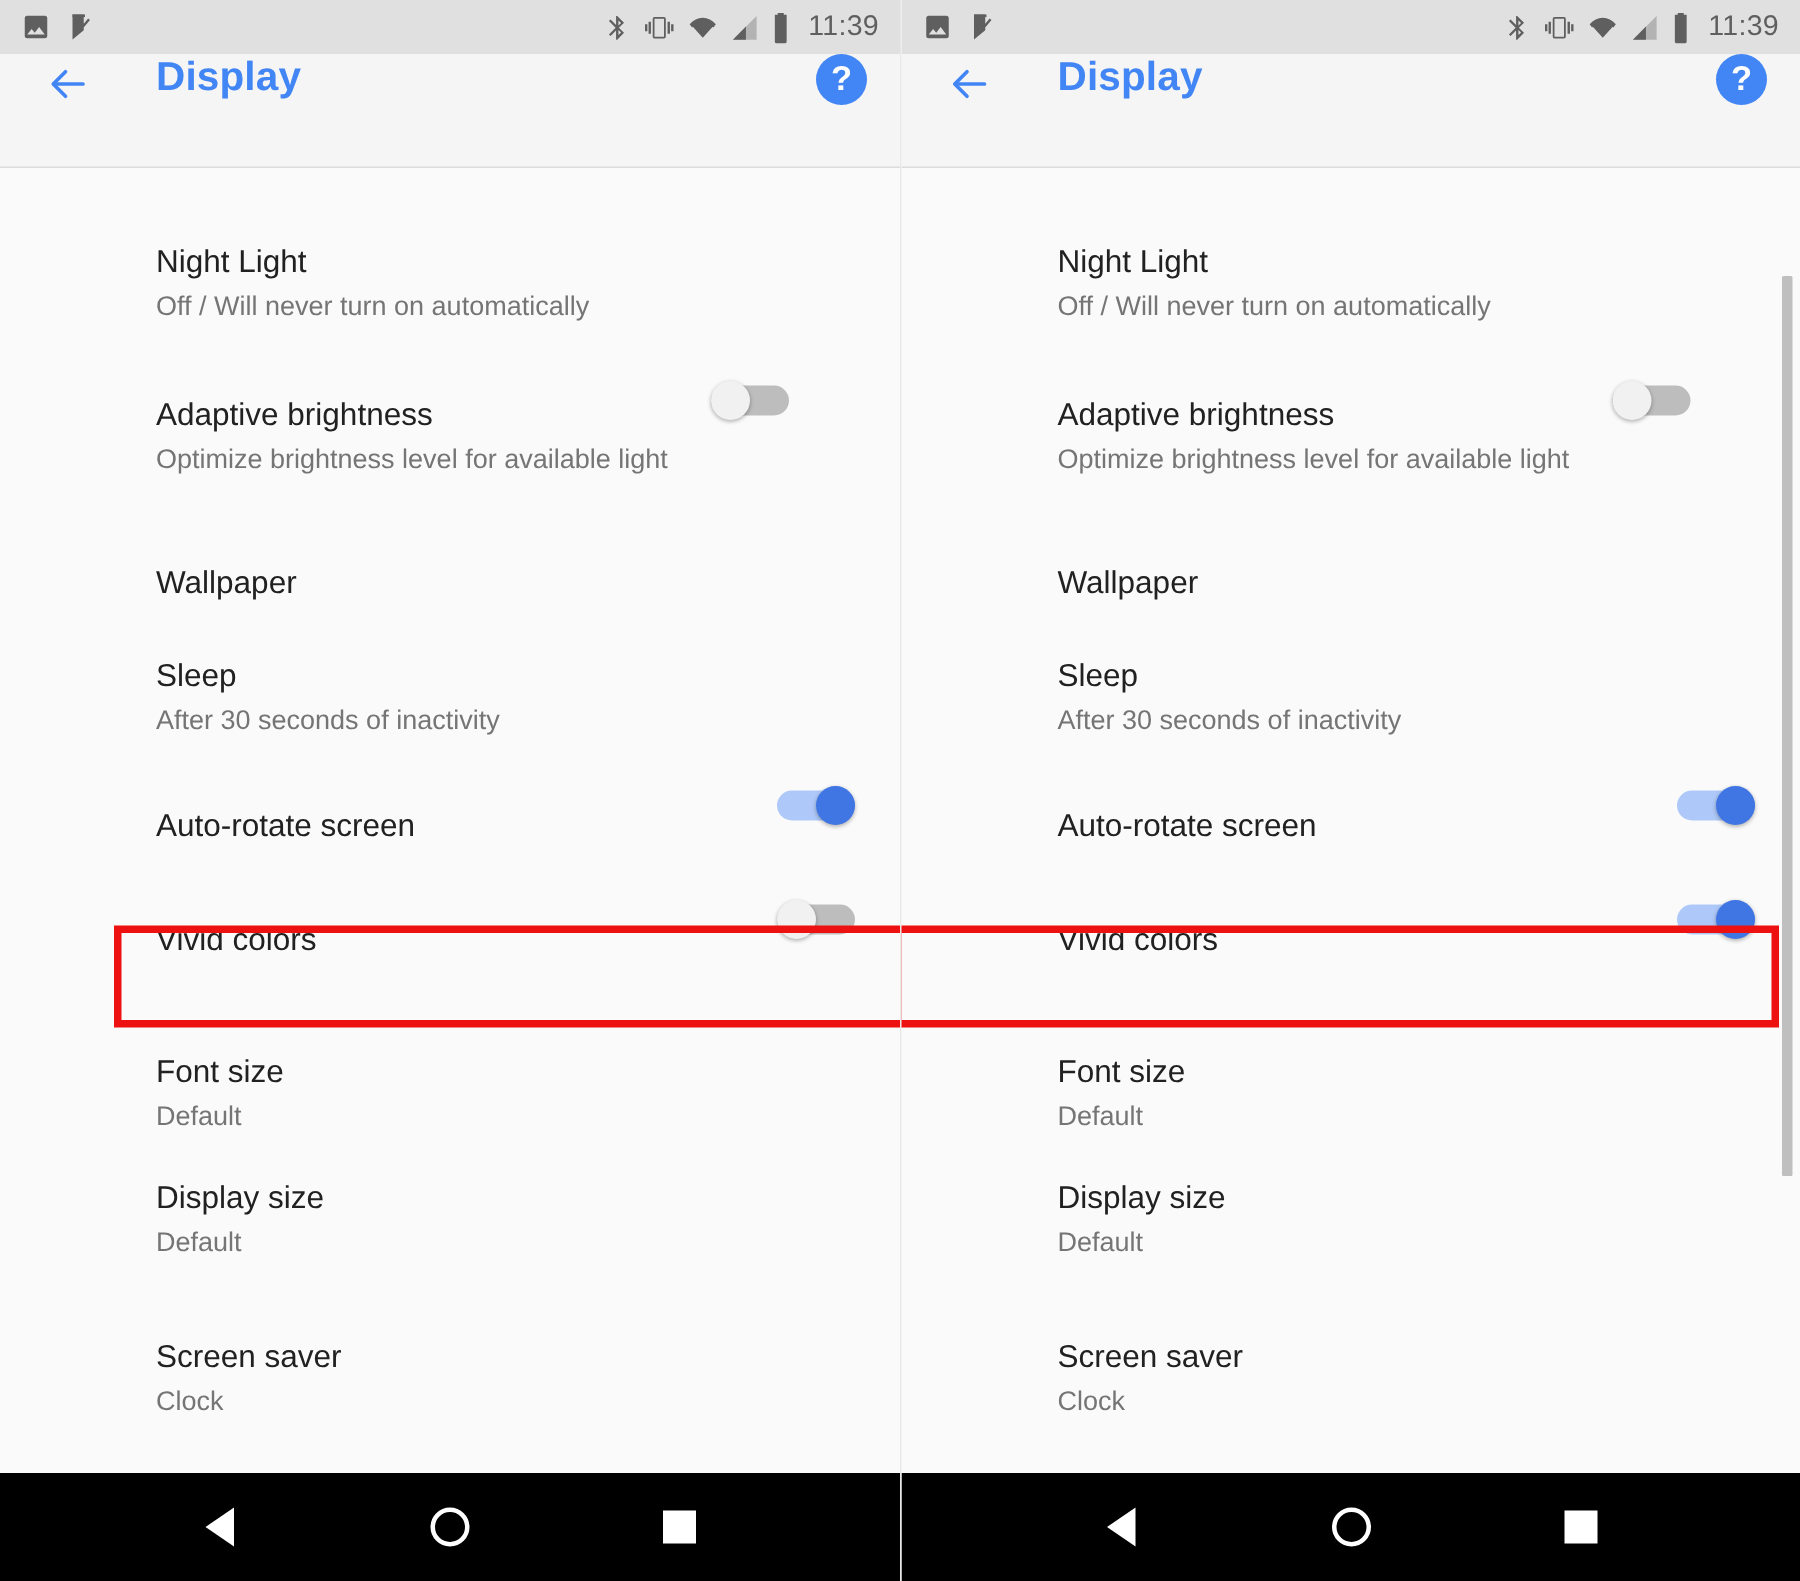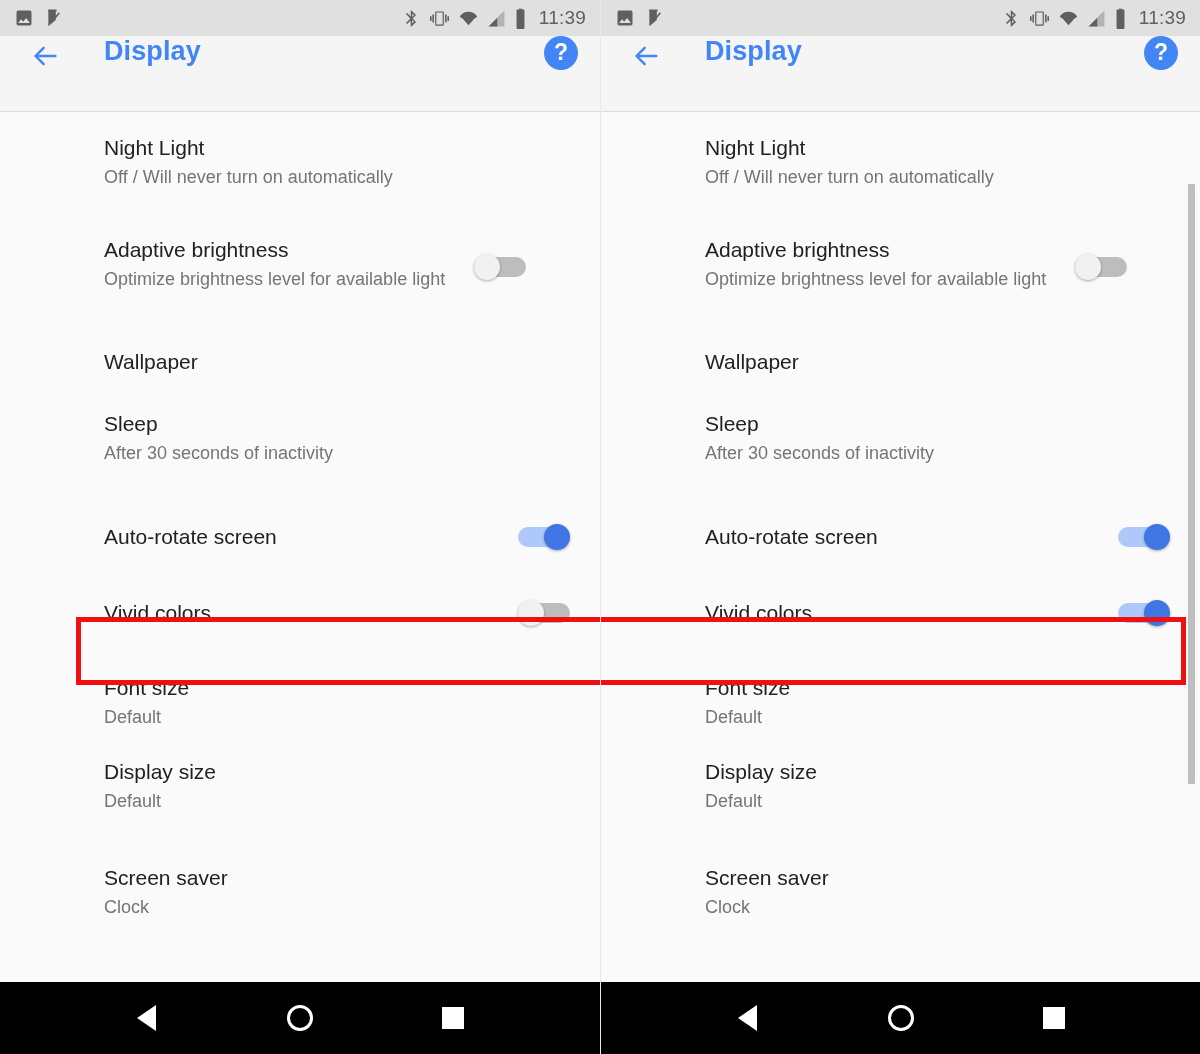--- a/index.html
+++ b/index.html
@@ -106,21 +106,21 @@
     position: relative;
     padding-top: 22px;
   }
   .row {
     display: flex;
     align-items: flex-start;
     padding: 0 30px 0 104px;
     min-height: 72px;
     position: relative;
   }
-  .row-text { flex: 1 1 auto; padding-right: 20px; }
+  .row-text { flex: 1 1 auto; padding-right: 20px; margin-top: 27px; }
   .row-title {
     font-size: 21px;
     color: #212121;
     line-height: 1.3;
   }
   .row-sub {
     font-size: 18px;
     color: #757575;
     line-height: 1.45;
     margin-top: 3px;

